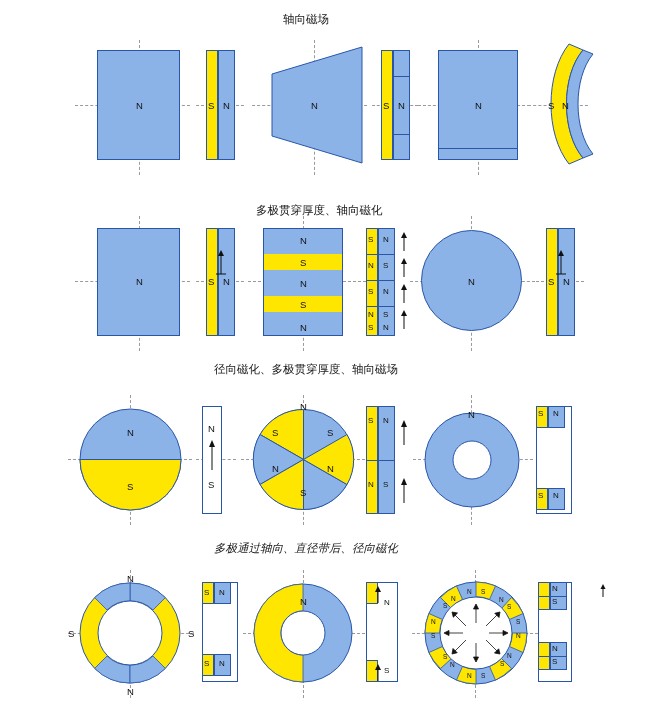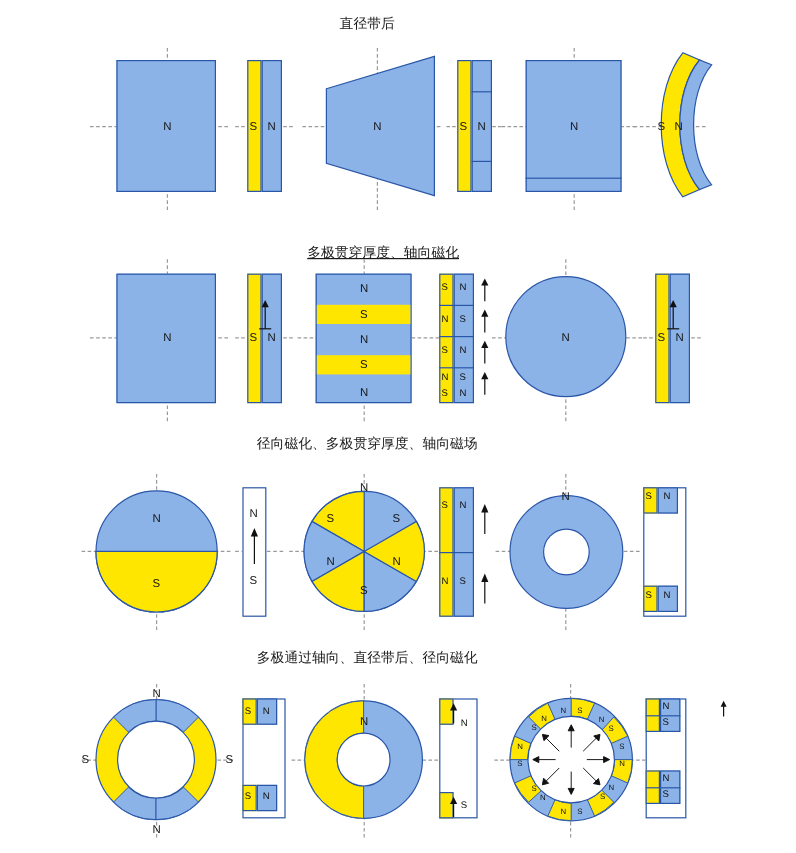--- a/index.html
+++ b/index.html
@@ -17,21 +17,21 @@
   .axis-v{position:absolute;width:0;border-left:1px dashed #9a9a9a;}
   .hl{position:absolute;height:0;border-top:1px solid #2a56a8;}
   .circle{border-radius:50%;}
   svg{position:absolute;overflow:visible;}
 </style>
 </head>
 <body>
 
 <div class="stage">
 
-  <div class="sec-title" style="left:283px;top:12px;">直径带后</div>
+  <div class="sec-title" style="left:283px;top:12px;">轴向磁场</div>
 
   <div class="axis-h" style="left:75px;top:105px;width:115px;"></div>
   <div class="axis-v" style="left:139px;top:40px;height:135px;"></div>
   <div class="shape blue" style="left:97px;top:50px;width:83px;height:110px;"></div>
   <div class="lbl" style="left:136px;top:100px;">N</div>
 
   <div class="axis-h" style="left:196px;top:105px;width:48px;"></div>
   <div class="shape yellow" style="left:206px;top:50px;width:12px;height:110px;"></div>
   <div class="shape blue" style="left:218px;top:50px;width:17px;height:110px;"></div>
   <div class="lbl" style="left:208px;top:100px;">S</div>
@@ -59,21 +59,21 @@
   <div class="lbl" style="left:475px;top:100px;">N</div>
 
   <div class="axis-h" style="left:528px;top:105px;width:60px;"></div>
   <svg style="left:535px;top:44px;width:60px;height:122px;">
     <path d="M34,0 C10,30 10,90 34,120 L48,114 C26,88 26,32 48,6 Z" fill="#ffe600" stroke="#2a56a8" stroke-width="1"></path>
     <path d="M48,6 C26,32 26,88 48,114 L58,110 C38,86 38,34 58,10 Z" fill="#8cb3e8" stroke="#2a56a8" stroke-width="1"></path>
   </svg>
   <div class="lbl" style="left:548px;top:100px;">S</div>
   <div class="lbl" style="left:562px;top:100px;">N</div>
 
-  <div class="sec-title" style="left:256px;top:203px;text-decoration:underline;">多极贯穿厚度、轴向磁化</div>
+  <div class="sec-title" style="left:256px;top:203px;">多极贯穿厚度、轴向磁化</div>
 
   <div class="axis-h" style="left:75px;top:281px;width:115px;"></div>
   <div class="axis-v" style="left:139px;top:216px;height:135px;"></div>
   <div class="shape blue" style="left:97px;top:228px;width:83px;height:108px;"></div>
   <div class="lbl" style="left:136px;top:276px;">N</div>
 
   <div class="axis-h" style="left:196px;top:281px;width:48px;"></div>
   <div class="shape yellow" style="left:206px;top:228px;width:12px;height:108px;"></div>
   <div class="shape blue" style="left:218px;top:228px;width:17px;height:108px;"></div>
   <svg style="left:214px;top:250px;width:14px;height:26px;">
@@ -207,21 +207,21 @@
   <div class="shape white" style="left:536px;top:406px;width:36px;height:108px;"></div>
   <div class="shape yellow" style="left:536px;top:406px;width:12px;height:22px;"></div>
   <div class="shape blue" style="left:548px;top:406px;width:17px;height:22px;"></div>
   <div class="shape yellow" style="left:536px;top:488px;width:12px;height:22px;"></div>
   <div class="shape blue" style="left:548px;top:488px;width:17px;height:22px;"></div>
   <div class="lbl sm" style="left:538px;top:409px;">S</div>
   <div class="lbl sm" style="left:553px;top:409px;">N</div>
   <div class="lbl sm" style="left:538px;top:491px;">S</div>
   <div class="lbl sm" style="left:553px;top:491px;">N</div>
 
-  <div class="sec-title" style="left:214px;top:541px;">多极通过轴向、直径带后、径向磁化</div>
+  <div class="sec-title" style="left:214px;top:541px;font-style:italic;">多极通过轴向、直径带后、径向磁化</div>
 
   <div class="axis-h" style="left:68px;top:633px;width:126px;"></div>
   <div class="axis-v" style="left:130px;top:570px;height:128px;"></div>
   <svg style="left:78px;top:581px;width:104px;height:104px;">
     <circle cx="52" cy="52" r="50" fill="#ffe600" stroke="#2a56a8" stroke-width="1"></circle>
     <path d="M52,2 A50,50 0 0,1 87.4,16.6 L75,29 A32,32 0 0,0 52,20 Z" fill="#8cb3e8" stroke="#2a56a8" stroke-width="0.8"></path>
     <path d="M16.6,16.6 A50,50 0 0,1 52,2 L52,20 A32,32 0 0,0 29,29 Z" fill="#8cb3e8" stroke="#2a56a8" stroke-width="0.8"></path>
     <path d="M52,102 A50,50 0 0,1 16.6,87.4 L29,75 A32,32 0 0,0 52,84 Z" fill="#8cb3e8" stroke="#2a56a8" stroke-width="0.8"></path>
     <path d="M87.4,87.4 A50,50 0 0,1 52,102 L52,84 A32,32 0 0,0 75,75 Z" fill="#8cb3e8" stroke="#2a56a8" stroke-width="0.8"></path>
     <circle cx="52" cy="52" r="32" fill="#ffffff" stroke="#2a56a8" stroke-width="1"></circle>

